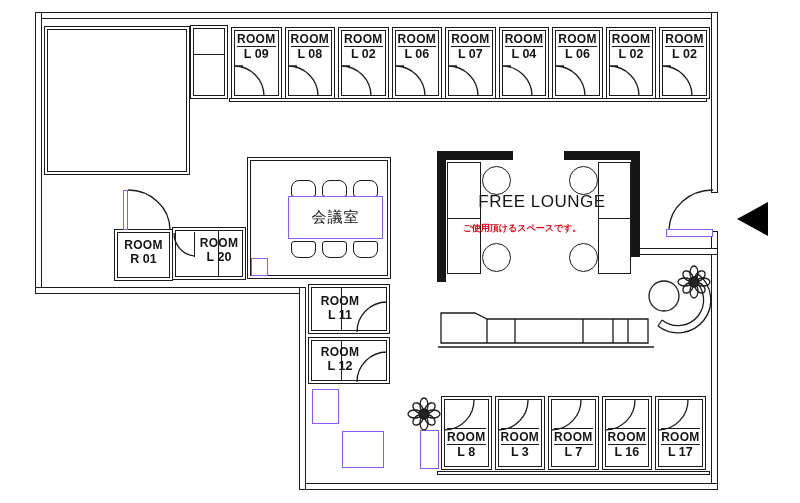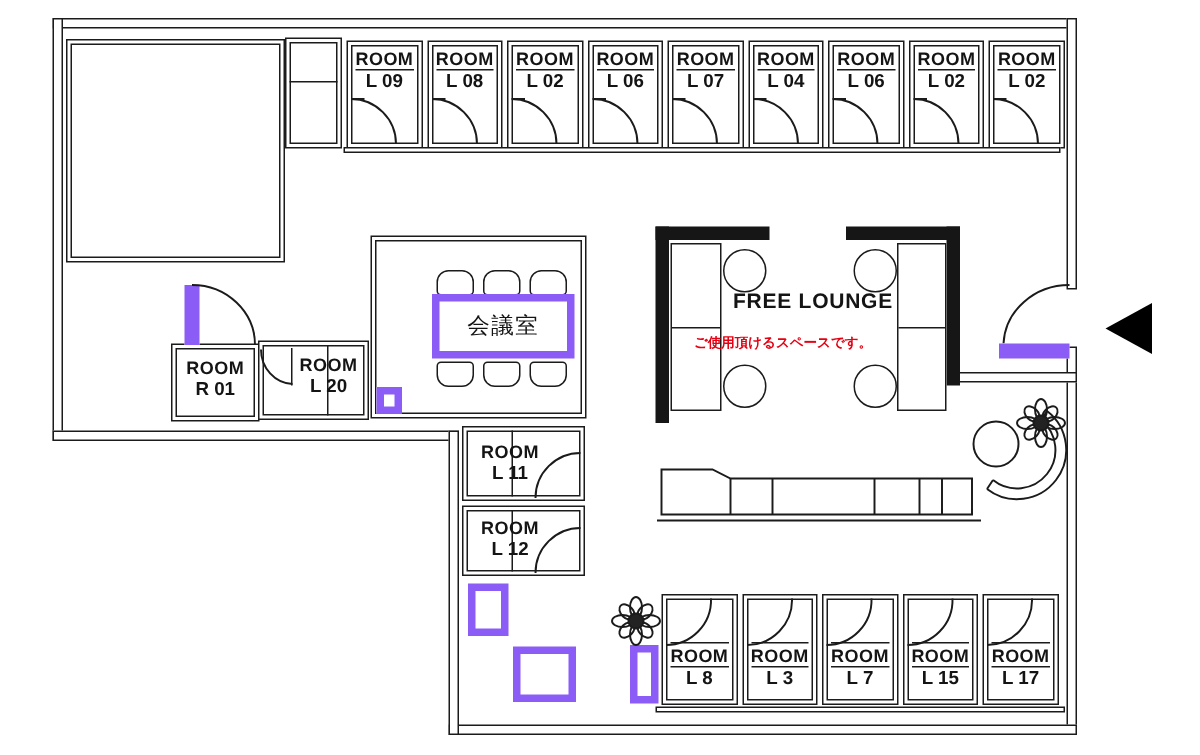--- a/index.html
+++ b/index.html
@@ -1,21 +1,21 @@
 <!DOCTYPE html>
 <html><head>
 <meta charset="utf-8">
 <style>
   html,body{margin:0;padding:0;background:#fff;}
   .stage{position:relative;width:800px;height:503px;background:#fff;overflow:hidden;
          font-family:"Liberation Sans",sans-serif;color:#141414;}
   
   .wall{position:absolute;background:#fff;border:1px solid #1b1b1b;box-sizing:border-box;}
   .blk{position:absolute;background:#161616;}
-  .box{position:absolute;background:#fff;border:5px solid #8b5cf6;box-sizing:border-box;}
+  .box{position:absolute;background:#fff;border:1px solid #8b5cf6;box-sizing:border-box;}
   .dbl{position:absolute;background:#fff;border:1px solid #1b1b1b;box-sizing:border-box;}
   .dbl::before{content:"";position:absolute;inset:2px;border:1px solid #1b1b1b;pointer-events:none;}
   .line{position:absolute;background:#1b1b1b;}
   svg{position:absolute;overflow:visible;}
   svg path, svg circle, svg ellipse{stroke:#1b1b1b;fill:none;stroke-width:1.3px;}
   
   .rowrooms{position:absolute;display:flex;gap:3px;}
   .cell{position:relative;flex:1;background:#fff;border:1px solid #1b1b1b;box-sizing:border-box;}
   .cell::before{content:"";position:absolute;inset:2px;border:1px solid #1b1b1b;pointer-events:none;}
   .rword{position:relative;margin:4px 5px 0 5px;text-align:center;font-weight:bold;font-size:12px;
@@ -25,21 +25,21 @@
   .doorarea{height:31px;}
   .arc-bl{position:absolute;left:2px;bottom:2px;}
   .arc-tl{position:absolute;left:2px;top:2px;}
   .smalltext{position:absolute;text-align:center;font-weight:bold;}
   .chair{position:absolute;background:#fff;border:1.3px solid #1b1b1b;box-sizing:border-box;}
   .circle{position:absolute;border:1.4px solid #1b1b1b;border-radius:50%;background:#fff;box-sizing:border-box;}
   .sofa{position:absolute;background:#fff;border:1.3px solid #1b1b1b;box-sizing:border-box;}
   .sofa::after{content:"";position:absolute;left:0;right:0;top:50%;border-top:1.3px solid #1b1b1b;}
   .arrow-left{position:absolute;width:0;height:0;border-top:17px solid transparent;
               border-bottom:17px solid transparent;border-right:31px solid #000;}
-  .lounge-title{font-size:14px;font-weight:bold;letter-spacing:.5px;color:#141414;}
+  .lounge-title{font-size:17px;font-weight:normal;letter-spacing:.5px;color:#141414;}
   .lounge-desc{font-size:9px;font-weight:bold;line-height:11.5px;}
   .vdiv{position:absolute;top:2px;bottom:2px;width:1.3px;background:#1b1b1b;}
 </style>
 </head>
 <body>
 
 <div class="stage">
 
   <div class="wall" style="left:35px;top:12px;width:683px;height:7px;"></div>
   <div class="wall" style="left:711px;top:12px;width:7px;height:181px;"></div>
@@ -147,21 +147,21 @@
       <div class="doorarea"></div>
       <div class="rword">ROOM</div>
       <div class="rlabel">L 7</div>
     </div>
       <div class="cell cell-b">
       <svg class="arc-tl" width="30" height="31" viewBox="0 0 30 31">
         <path d="M0 31 A30 30 0 0 0 30 0"></path>
       </svg>
       <div class="doorarea"></div>
       <div class="rword">ROOM</div>
-      <div class="rlabel">L 15</div>
+      <div class="rlabel">L 16</div>
     </div>
       <div class="cell cell-b">
       <svg class="arc-tl" width="30" height="31" viewBox="0 0 30 31">
         <path d="M0 31 A30 30 0 0 0 30 0"></path>
       </svg>
       <div class="doorarea"></div>
       <div class="rword">ROOM</div>
       <div class="rlabel">L 17</div>
     </div>
     </div>

